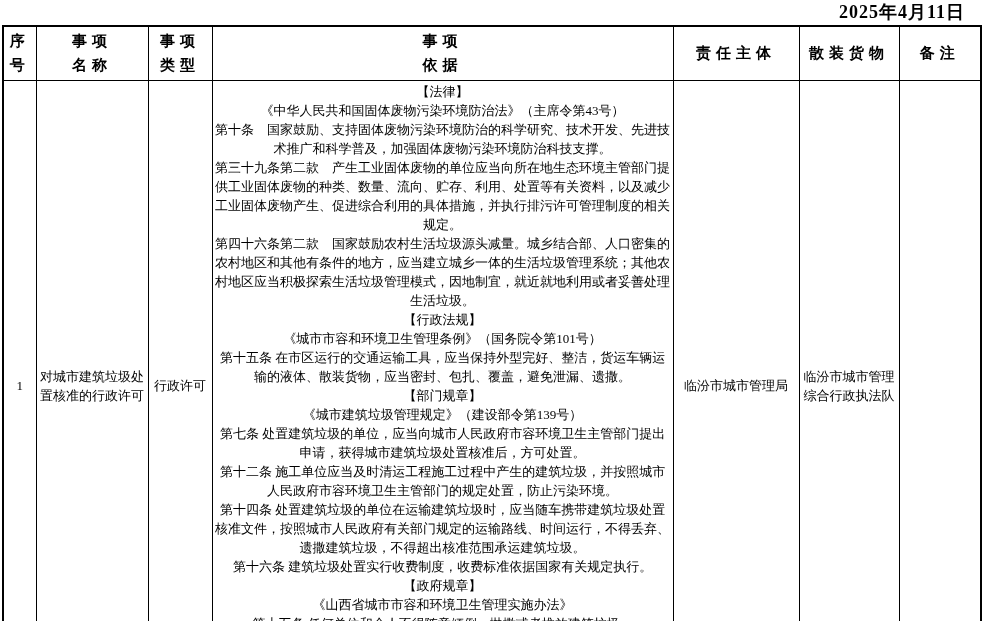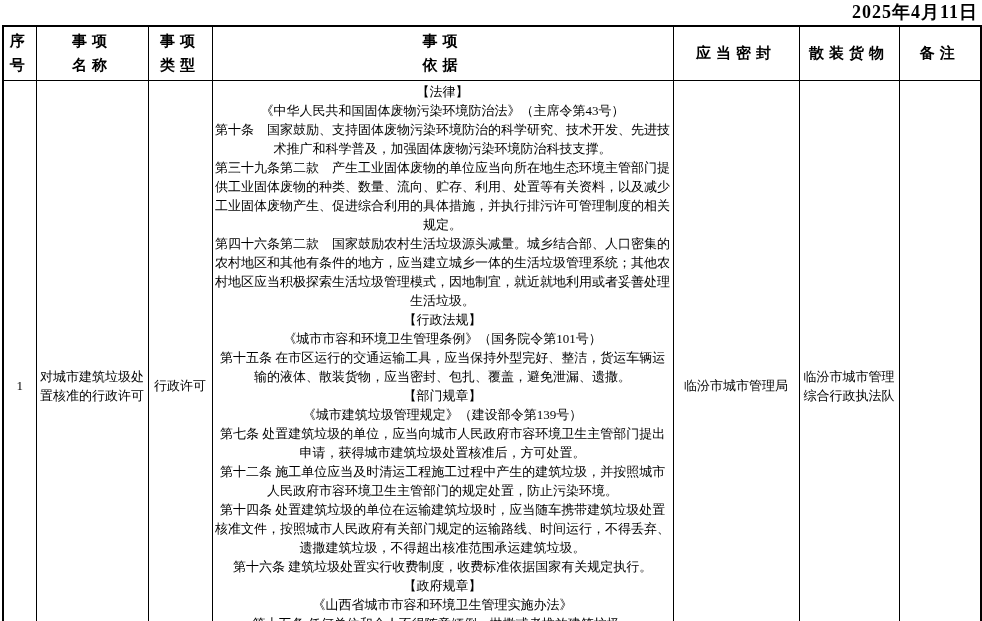--- a/index.html
+++ b/index.html
@@ -11,21 +11,21 @@
   body {
     width: 982px;
     height: 621px;
     overflow: hidden;
     font-family: "Liberation Serif", "DejaVu Serif", serif;
   }
   .date-line {
     height: 25px;
     line-height: 25px;
     text-align: right;
-    padding-right: 4px;
+    padding-right: 17px;
     font-size: 18px;
     font-weight: bold;
     letter-spacing: 1px;
   }
   table.matters {
     border-collapse: collapse;
     table-layout: fixed;
     width: 978px;
     margin-left: 2px;
     border: 2px solid #000000;
@@ -89,21 +89,21 @@
     <thead>
       <tr>
         <th>序
 号</th>
         <th>事项
 名称</th>
         <th>事项
 类型</th>
         <th>事项
 依据</th>
-        <th>应当密封</th>
+        <th>责任主体</th>
         <th>散装货物</th>
         <th>备注</th>
       </tr>
     </thead>
     <tbody>
       <tr>
         <td>1</td>
         <td>对城市建筑垃圾处置核准的行政许可</td>
         <td>行政许可</td>
         <td class="basis-cell">【法律】

